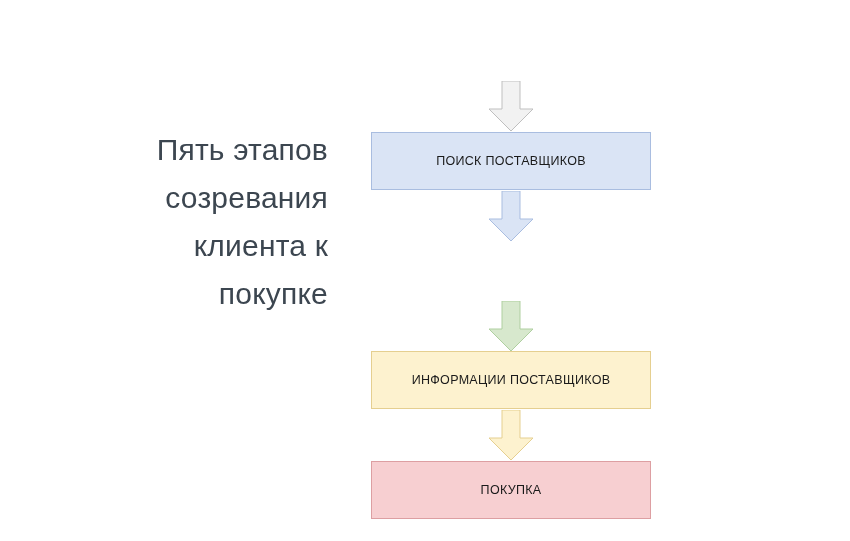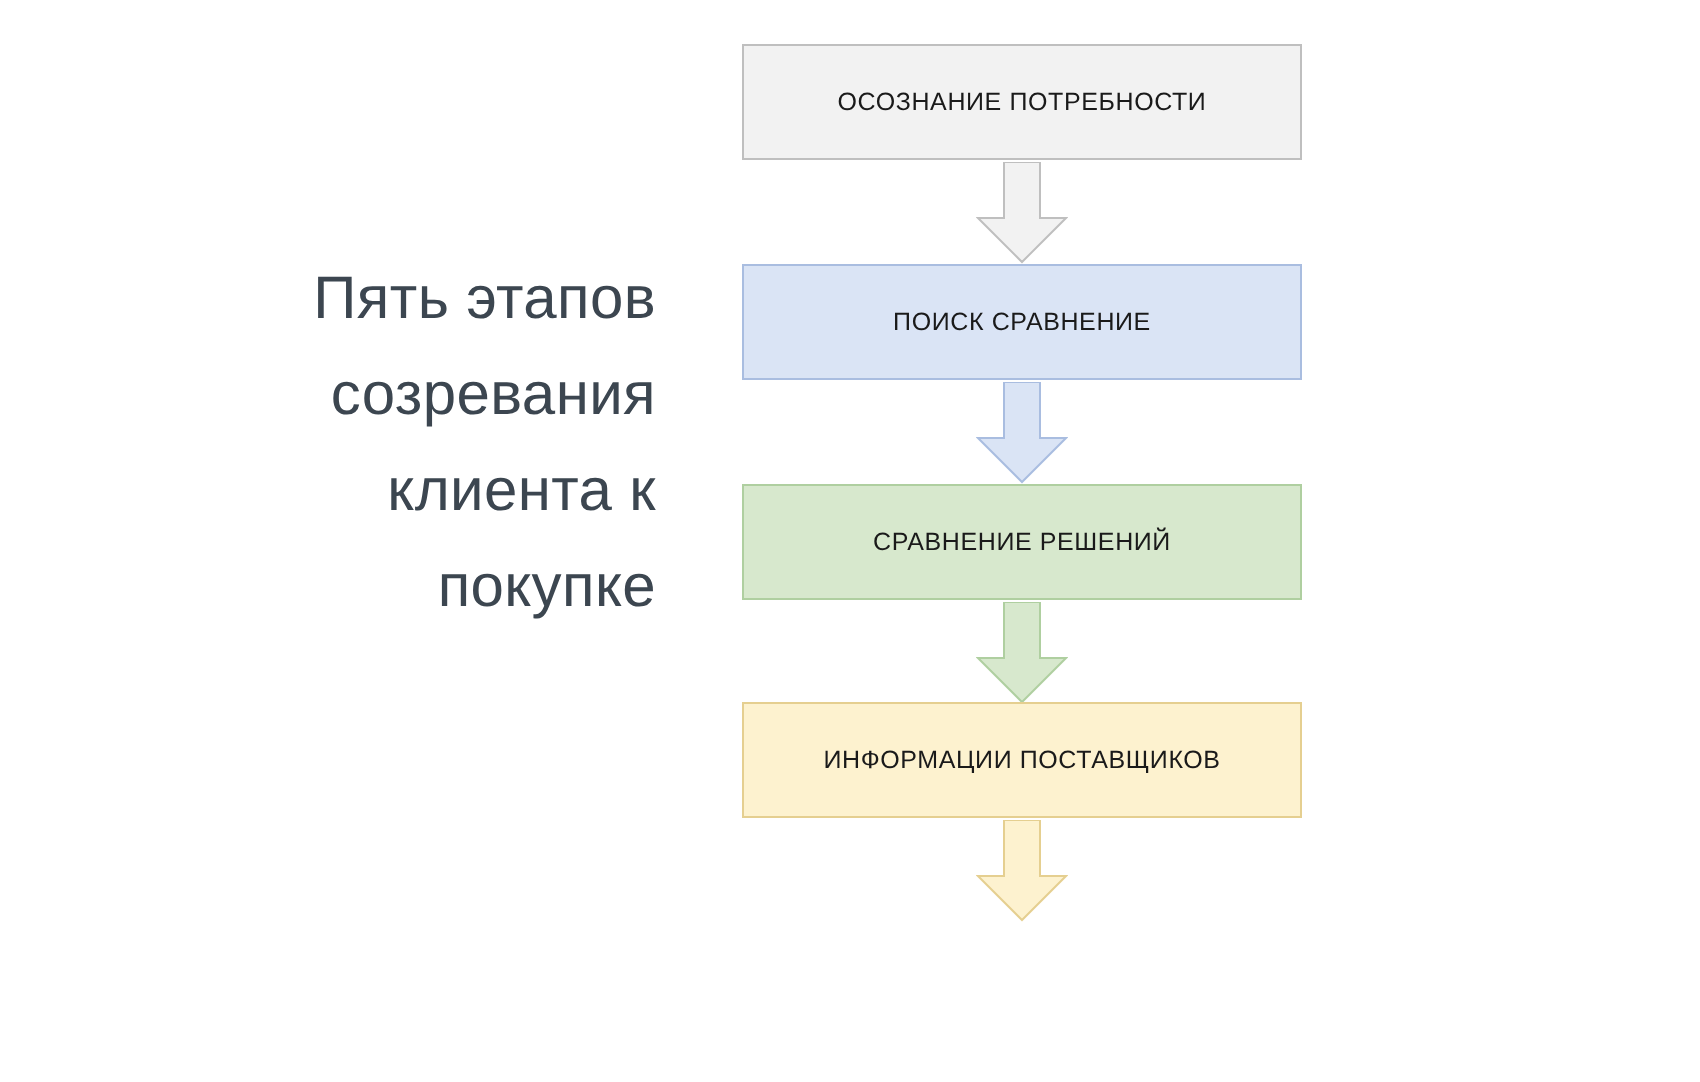--- a/index.html
+++ b/index.html
@@ -92,55 +92,52 @@
 
 <div id="canvas" style="background: rgb(255, 255, 255);">
 
   <div id="heading" style="color: rgb(60, 70, 80);">Пять этапов
 созревания
 клиента к
 покупке</div>
 
   <div id="flow">
 
-    <div class="stage-box stage-0" style="background: rgb(242, 242, 242); border-color: rgb(191, 191, 191);">
-      <span class="stage-label" style="color: rgb(26, 26, 26);">ОСОЗНАНИЕ ПОТРЕБНОСТИ</span>
-    </div>
 
     <div class="arrow arrow-0">
       <svg viewBox="0 0 46 51" xmlns="http://www.w3.org/2000/svg">
         <polygon points="14,0 32,0 32,28 45,28 23,50 1,28 14,28" fill="#f2f2f2" stroke="#bfbfbf" stroke-width="1"></polygon>
       </svg>
     </div>
 
     <div class="stage-box stage-1" style="background: rgb(218, 228, 245); border-color: rgb(169, 189, 224);">
-      <span class="stage-label" style="color: rgb(26, 26, 26);">ПОИСК СРАВНЕНИЕ</span>
+      <span class="stage-label" style="color: rgb(26, 26, 26);">ПОИСК ПОСТАВЩИКОВ</span>
     </div>
 
     <div class="arrow arrow-1">
       <svg viewBox="0 0 46 51" xmlns="http://www.w3.org/2000/svg">
         <polygon points="14,0 32,0 32,28 45,28 23,50 1,28 14,28" fill="#dae4f5" stroke="#a9bde0" stroke-width="1"></polygon>
       </svg>
     </div>
 
-    <div class="stage-box stage-2" style="background: rgb(215, 232, 205); border-color: rgb(175, 207, 160);">
-      <span class="stage-label" style="color: rgb(26, 26, 26);">СРАВНЕНИЕ РЕШЕНИЙ</span>
-    </div>
 
     <div class="arrow arrow-2">
       <svg viewBox="0 0 46 51" xmlns="http://www.w3.org/2000/svg">
         <polygon points="14,0 32,0 32,28 45,28 23,50 1,28 14,28" fill="#d7e8cd" stroke="#afcfa0" stroke-width="1"></polygon>
       </svg>
     </div>
 
     <div class="stage-box stage-3" style="background: rgb(253, 242, 207); border-color: rgb(229, 207, 144);">
       <span class="stage-label" style="color: rgb(26, 26, 26);">ИНФОРМАЦИИ ПОСТАВЩИКОВ</span>
     </div>
 
     <div class="arrow arrow-3">
       <svg viewBox="0 0 46 51" xmlns="http://www.w3.org/2000/svg">
         <polygon points="14,0 32,0 32,28 45,28 23,50 1,28 14,28" fill="#fdf2cf" stroke="#e5cf90" stroke-width="1"></polygon>
       </svg>
     </div>
 
+    <div class="stage-box stage-4" style="background: rgb(247, 207, 209); border-color: rgb(221, 159, 162);">
+      <span class="stage-label" style="color: rgb(26, 26, 26);">ПОКУПКА</span>
+    </div>
 
   </div>
 </div>
 
 </body></html>

